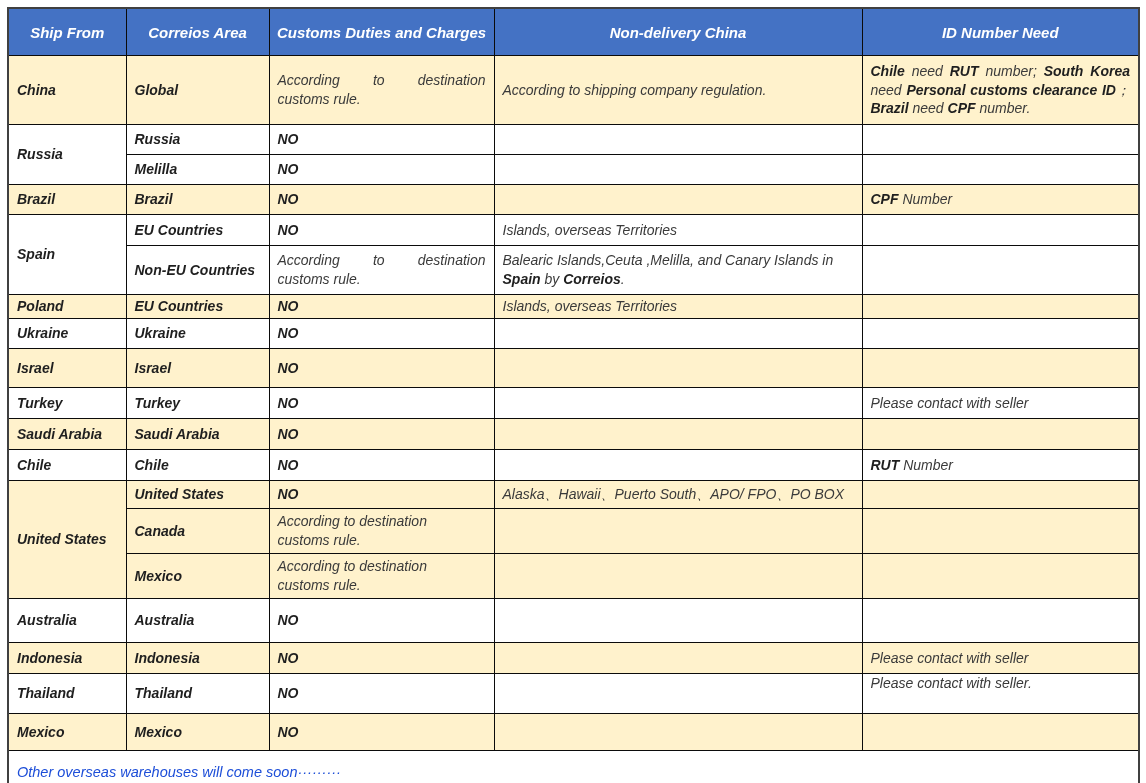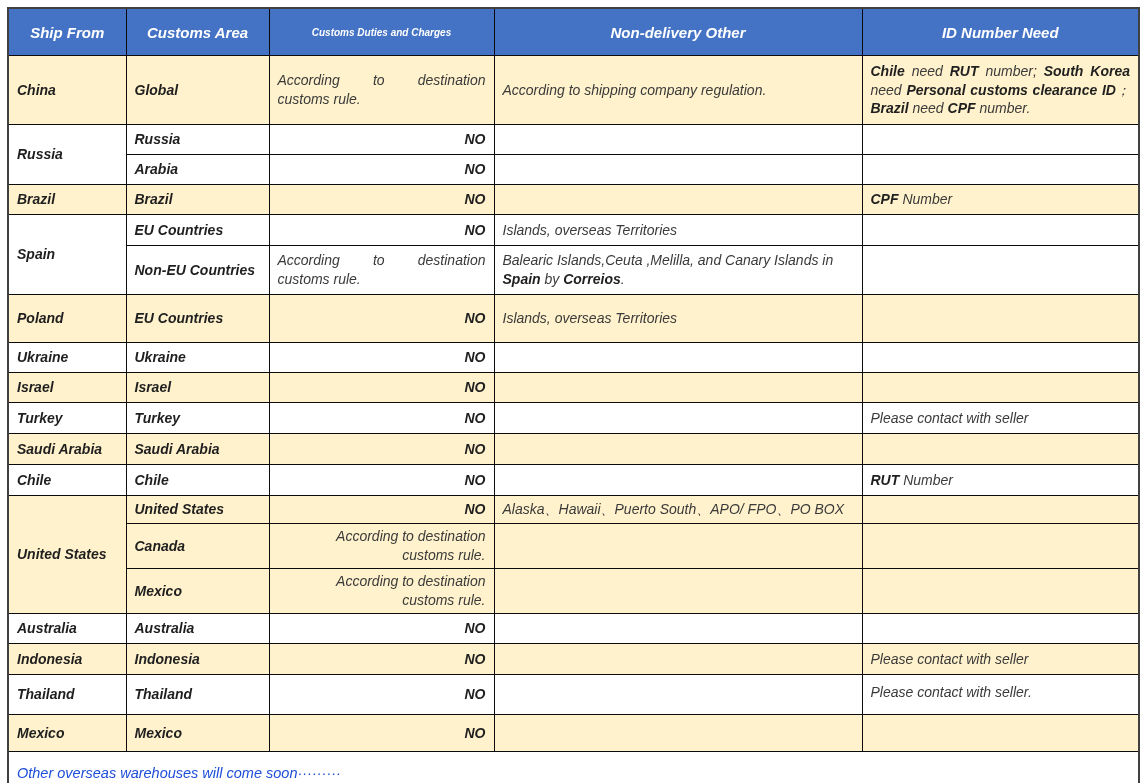--- a/index.html
+++ b/index.html
@@ -3,46 +3,46 @@
 <meta charset="utf-8">
 <style>
   html, body { margin:0; padding:0; background:#fff; }
   body { padding:7px; font-family:"Liberation Sans", sans-serif; color:#333; }
   table { border-collapse:collapse; table-layout:fixed; width:1131px; border:2px solid #404040;font-style:italic; }
   th, td { border:1px solid #0b0b0b; overflow:hidden; }
   thead th {
     background:var(--header_bg,#4472C4); color:var(--header_text,#fff);
     font-weight:bold; font-size:15px; height:42px; padding:2px 6px; text-align:center;
   }
-  thead th.small { font-size:10px; }
+  thead th.small { font-size:15px; }
   td { padding:2px 8px; font-size:14px; vertical-align:middle; line-height:1.35; color:#3a3a3a; background:#fff; }
   tr.cream td { background:var(--cream,#FFF2CC); }
-  td.center { text-align:right; }
+  td.center { text-align:left; }
   td.bold, .b { font-weight:bold; color:#1f1f1f; }
-  td.vtop { vertical-align:top; padding-top:8px; }
+  td.vtop { vertical-align:top; padding-top:0; }
   .jline { text-align:justify; text-align-last:justify; }
   tr.footer td { height:40px; font-size:14.5px; color:#1d4ed8; background:#fff; }
 </style>
 </head>
 <body>
 
 <table>
   <colgroup>
     <col style="width:118px">
       <col style="width:143px">
       <col style="width:225px">
       <col style="width:368px">
       <col style="width:277px">
   </colgroup>
   <thead>
     <tr>
       <th>Ship From</th>
-      <th>Customs Area</th>
+      <th>Correios Area</th>
       <th class="small">Customs Duties and Charges</th>
-      <th>Non-delivery Other</th>
+      <th>Non-delivery China</th>
       <th>ID Number Need</th>
     </tr>
   </thead>
   <tbody>
       <tr class="cream" style="height: 69px;">
         <td rowspan="1" class="bold">China</td>
         <td class="bold">
           <div><span>Global</span></div>
         </td>
         <td>
@@ -68,21 +68,21 @@
         </td>
         <td>
           <div><span></span></div>
         </td>
         <td>
           <div><span></span></div>
         </td>
       </tr>
       <tr class="white" style="height: 30px;">
         <td class="bold">
-          <div><span>Arabia</span></div>
+          <div><span>Melilla</span></div>
         </td>
         <td class="center bold">
           <div><span>NO</span></div>
         </td>
         <td>
           <div><span></span></div>
         </td>
         <td>
           <div><span></span></div>
         </td>
@@ -126,21 +126,21 @@
           <div><span>customs rule.</span></div>
         </td>
         <td>
           <div><span>Balearic Islands,Ceuta ,Melilla, and Canary Islands in</span></div>
           <div><span class="b">Spain</span><span> by </span><span class="b">Correios</span><span>.</span></div>
         </td>
         <td>
           <div><span></span></div>
         </td>
       </tr>
-      <tr class="cream" style="height: 48px; border-radius: 15px;">
+      <tr class="cream" style="height: 24px; border-radius: 15px;">
         <td rowspan="1" class="bold">Poland</td>
         <td class="bold">
           <div><span>EU Countries</span></div>
         </td>
         <td class="center bold">
           <div><span>NO</span></div>
         </td>
         <td>
           <div><span>Islands, overseas Territories</span></div>
         </td>
@@ -156,21 +156,21 @@
         <td class="center bold">
           <div><span>NO</span></div>
         </td>
         <td>
           <div><span></span></div>
         </td>
         <td>
           <div><span></span></div>
         </td>
       </tr>
-      <tr class="cream" style="height: 30px;">
+      <tr class="cream" style="height: 39px;">
         <td rowspan="1" class="bold">Israel</td>
         <td class="bold">
           <div><span>Israel</span></div>
         </td>
         <td class="center bold">
           <div><span>NO</span></div>
         </td>
         <td>
           <div><span></span></div>
         </td>
@@ -261,21 +261,21 @@
           <div><span>According to destination</span></div>
           <div><span>customs rule.</span></div>
         </td>
         <td>
           <div><span></span></div>
         </td>
         <td>
           <div><span></span></div>
         </td>
       </tr>
-      <tr class="white" style="height: 30px; border-radius: 11px;">
+      <tr class="white" style="height: 44px; border-radius: 11px;">
         <td rowspan="1" class="bold">Australia</td>
         <td class="bold">
           <div><span>Australia</span></div>
         </td>
         <td class="center bold">
           <div><span>NO</span></div>
         </td>
         <td>
           <div><span></span></div>
         </td>

